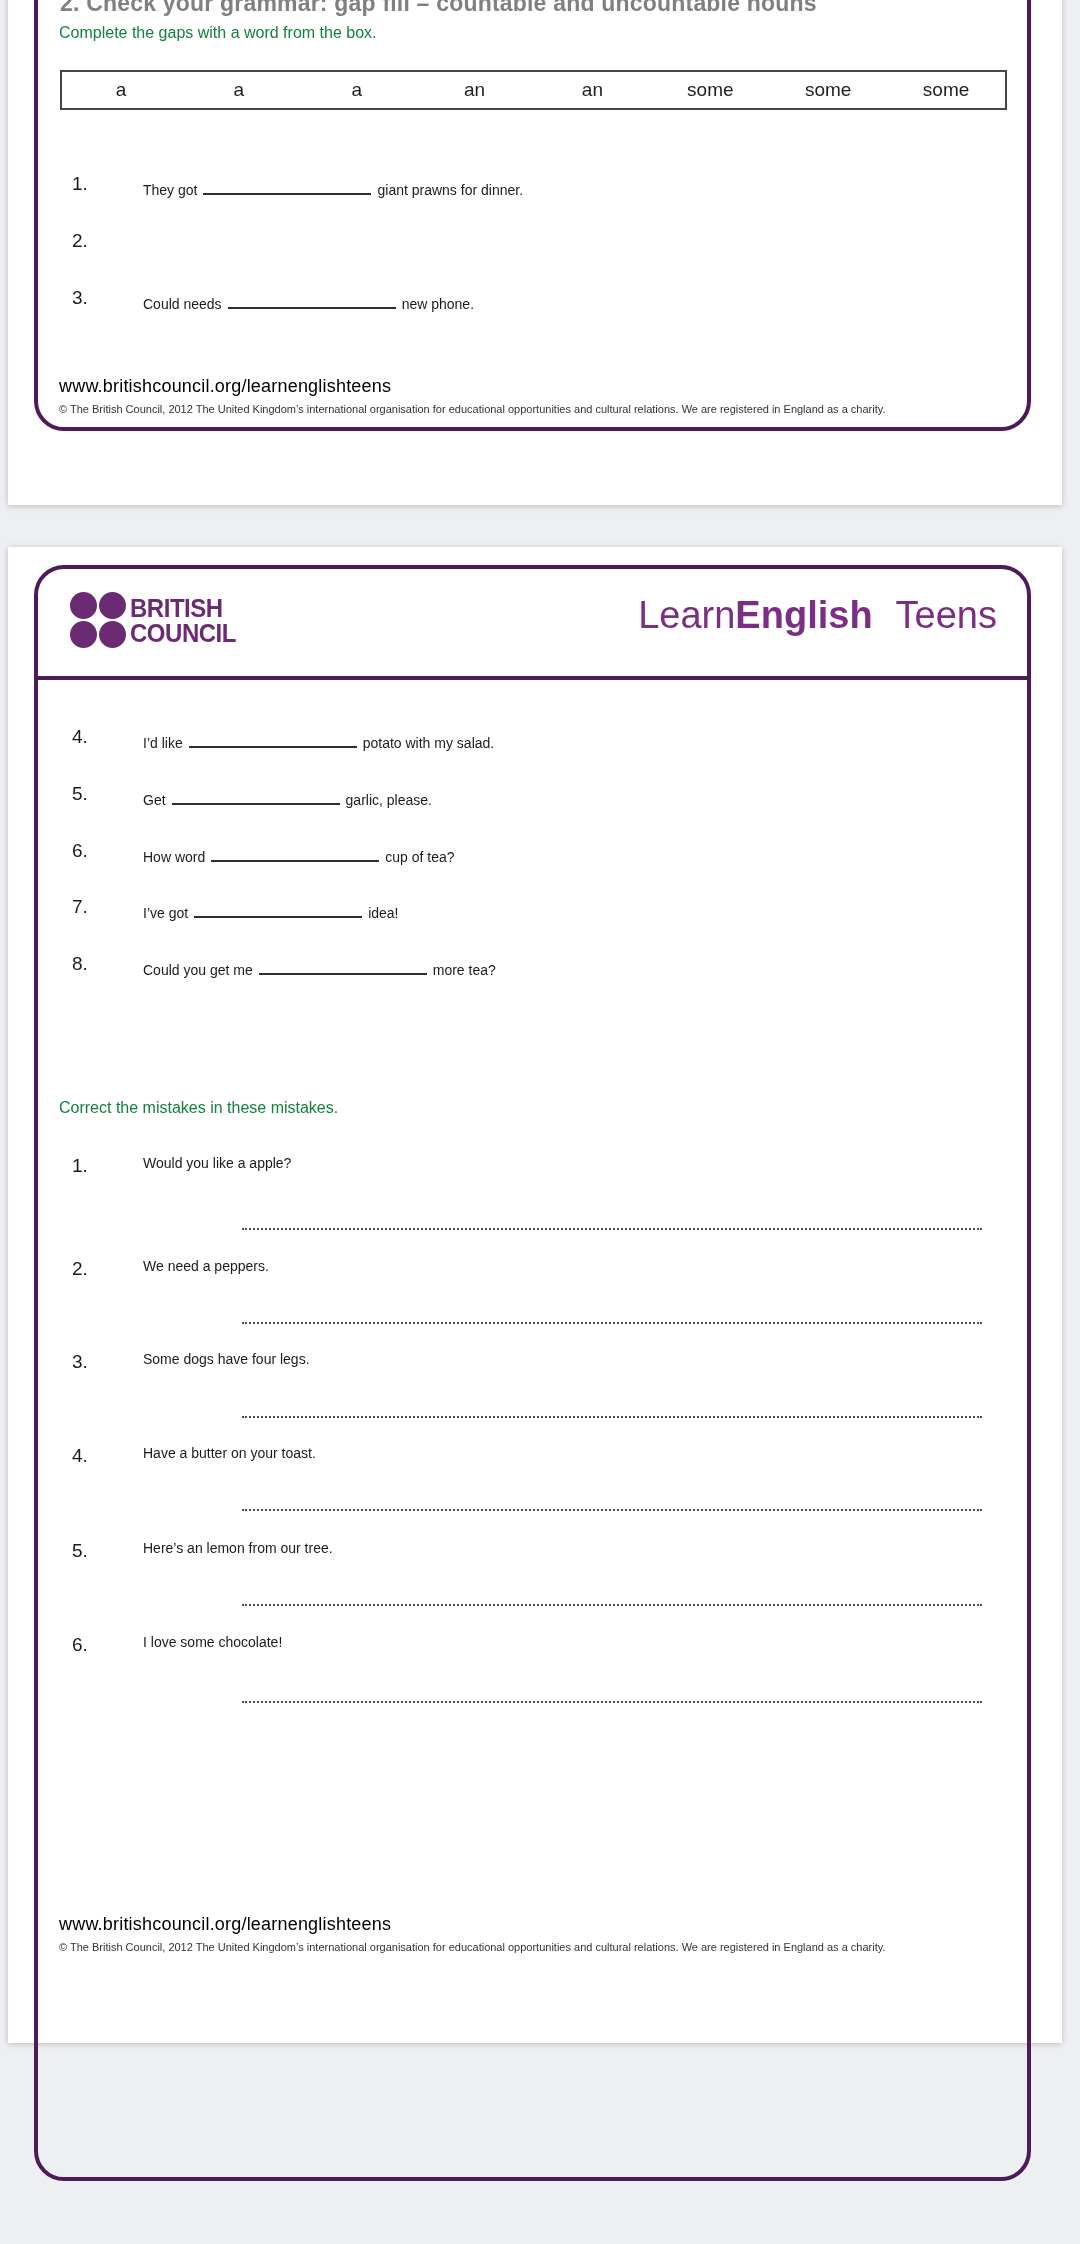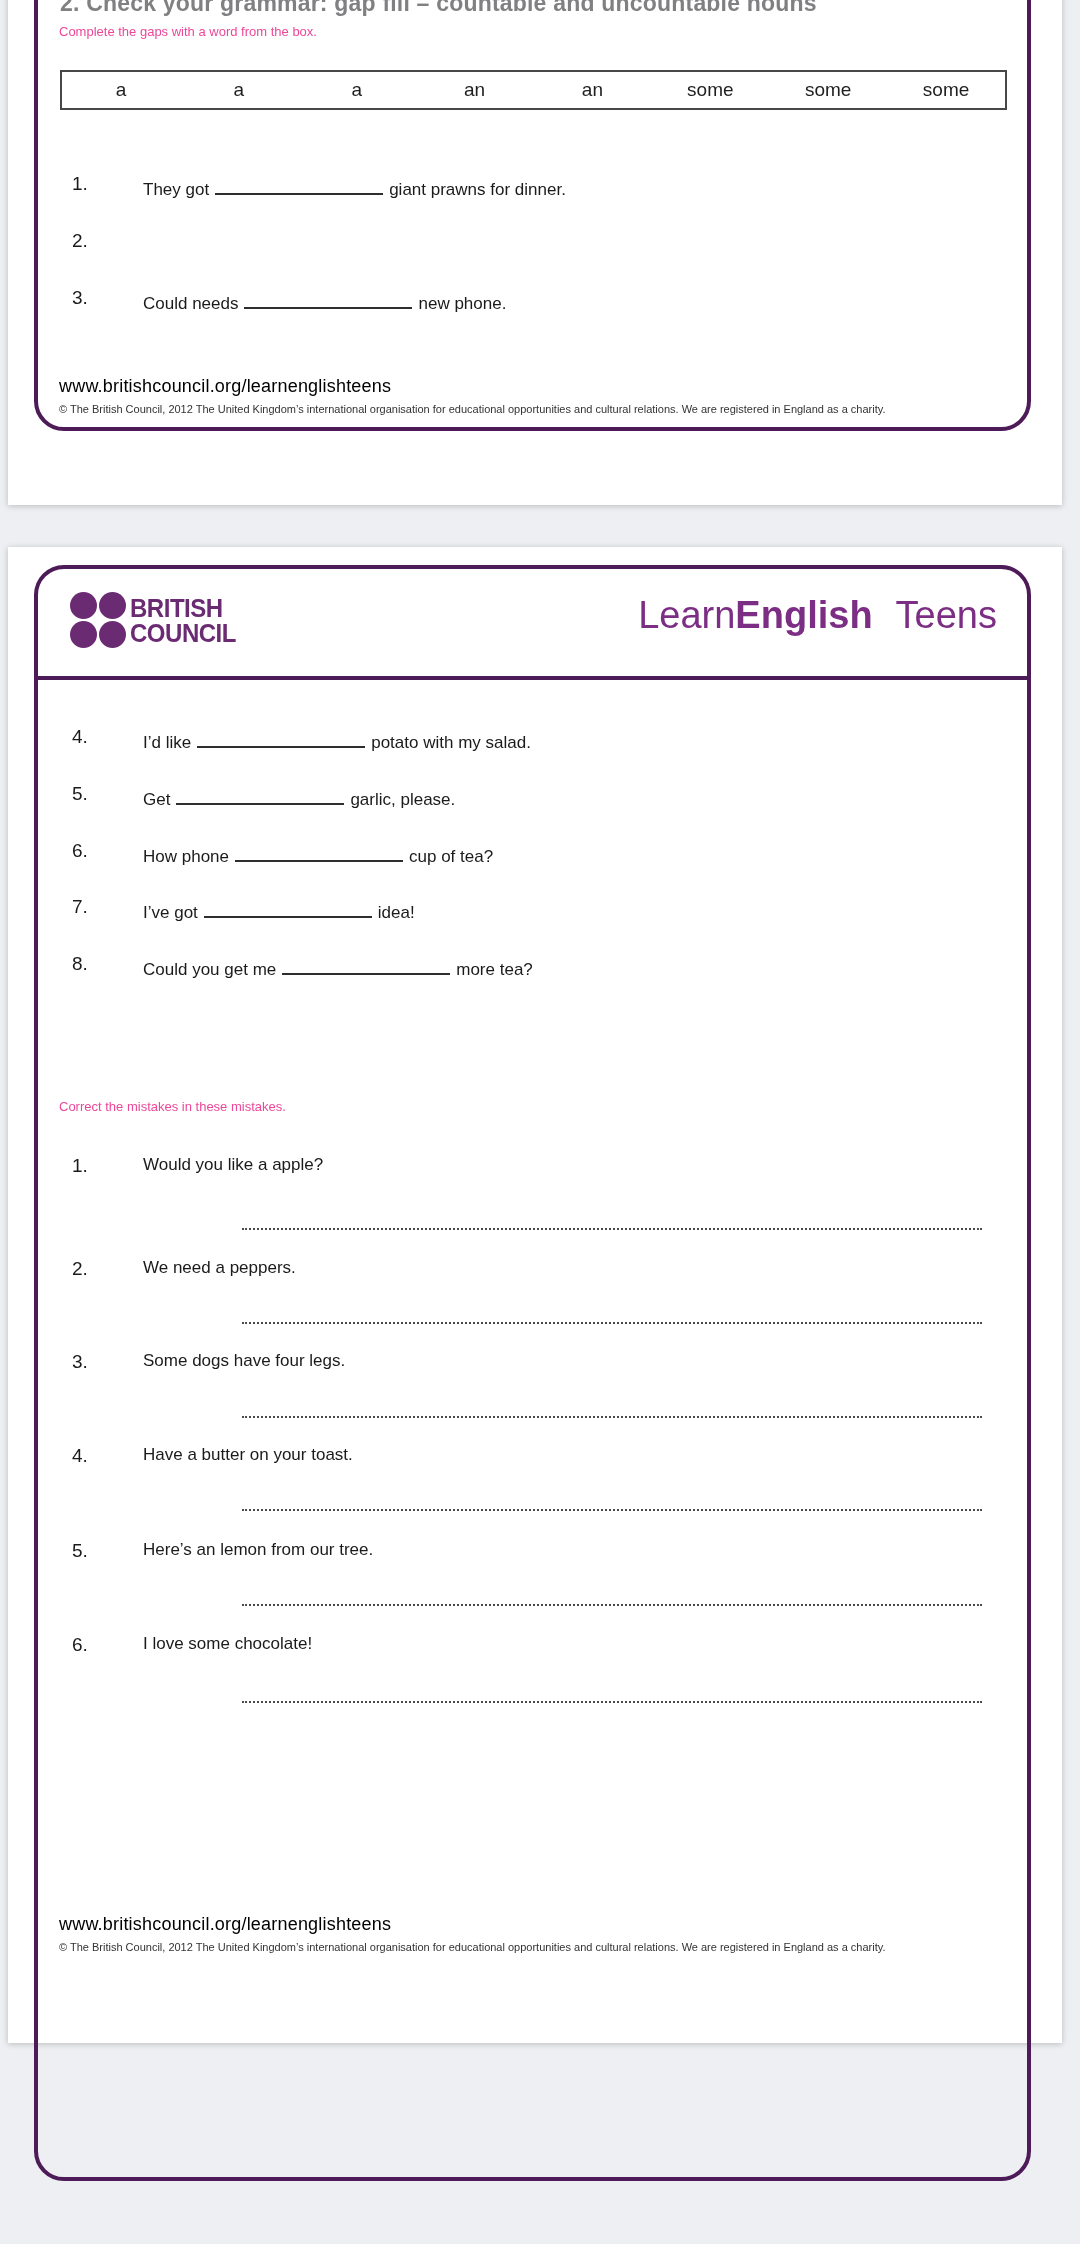--- a/index.html
+++ b/index.html
@@ -16,30 +16,30 @@
   .sheet1{top:-60px;height:565px;}
   .sheet2{top:547px;height:1496px;}
   .pbox{
     position:absolute;left:26px;width:997px;box-sizing:border-box;
     border:4px solid #4e1b59;border-radius:30px;
   }
   .pbox1{top:-250px;height:741px;}
   .pbox2{top:18px;height:1616px;}
   .abs{position:absolute;}
   .section-title{font-size:23px;font-weight:bold;color:#808083;letter-spacing:.2px;white-space:nowrap;}
-  .instructions{font-size:13px;color:#ec4899;}
+  .instructions{font-size:16px;color:#15803d;}
   .wordbox{
     box-sizing:border-box;border:2px solid #47474a;background:#fff;
     display:flex;align-items:center;
   }
   .wordbox .word{flex:1;text-align:center;font-size:19px;color:#1f1f1f;}
   .row{position:absolute;left:0;right:0;height:26px;}
   .row .num{position:absolute;left:34px;font-size:19px;color:#1b1b1b;}
   .row .num.raised{top:-7px;}
-  .row .txt{position:absolute;left:105px;font-size:17px;color:#1b1b1b;white-space:nowrap;}
+  .row .txt{position:absolute;left:105px;font-size:14px;color:#1b1b1b;white-space:nowrap;}
   .gap{
     display:inline-block;width:168px;height:13px;
     border-bottom:2px solid #2e2e2e;margin:0 6px;
   }
   .dotline{
     position:absolute;left:204px;width:740px;height:0;
     border-bottom:2.5px dotted #4a4a4a;
   }
   .footer-url{font-size:18px;color:#000000;letter-spacing:.2px;}
   .footer-copy{font-size:11px;color:#333;white-space:nowrap;}
@@ -117,21 +117,21 @@
       <div class="row" style="top:164px;">
         <span class="num raised">4.</span>
         <span class="txt"><span>I’d like</span><span class="gap"></span><span>potato with my salad.</span></span>
       </div>
       <div class="row" style="top:221px;">
         <span class="num raised">5.</span>
         <span class="txt"><span>Get</span><span class="gap"></span><span>garlic, please.</span></span>
       </div>
       <div class="row" style="top:278px;">
         <span class="num raised">6.</span>
-        <span class="txt"><span>How phone</span><span class="gap"></span><span>cup of tea?</span></span>
+        <span class="txt"><span>How word</span><span class="gap"></span><span>cup of tea?</span></span>
       </div>
       <div class="row" style="top:334px;">
         <span class="num raised">7.</span>
         <span class="txt"><span>I’ve got</span><span class="gap"></span><span>idea!</span></span>
       </div>
       <div class="row" style="top:391px;">
         <span class="num raised">8.</span>
         <span class="txt"><span>Could you get me</span><span class="gap"></span><span>more tea?</span></span>
       </div>
 

